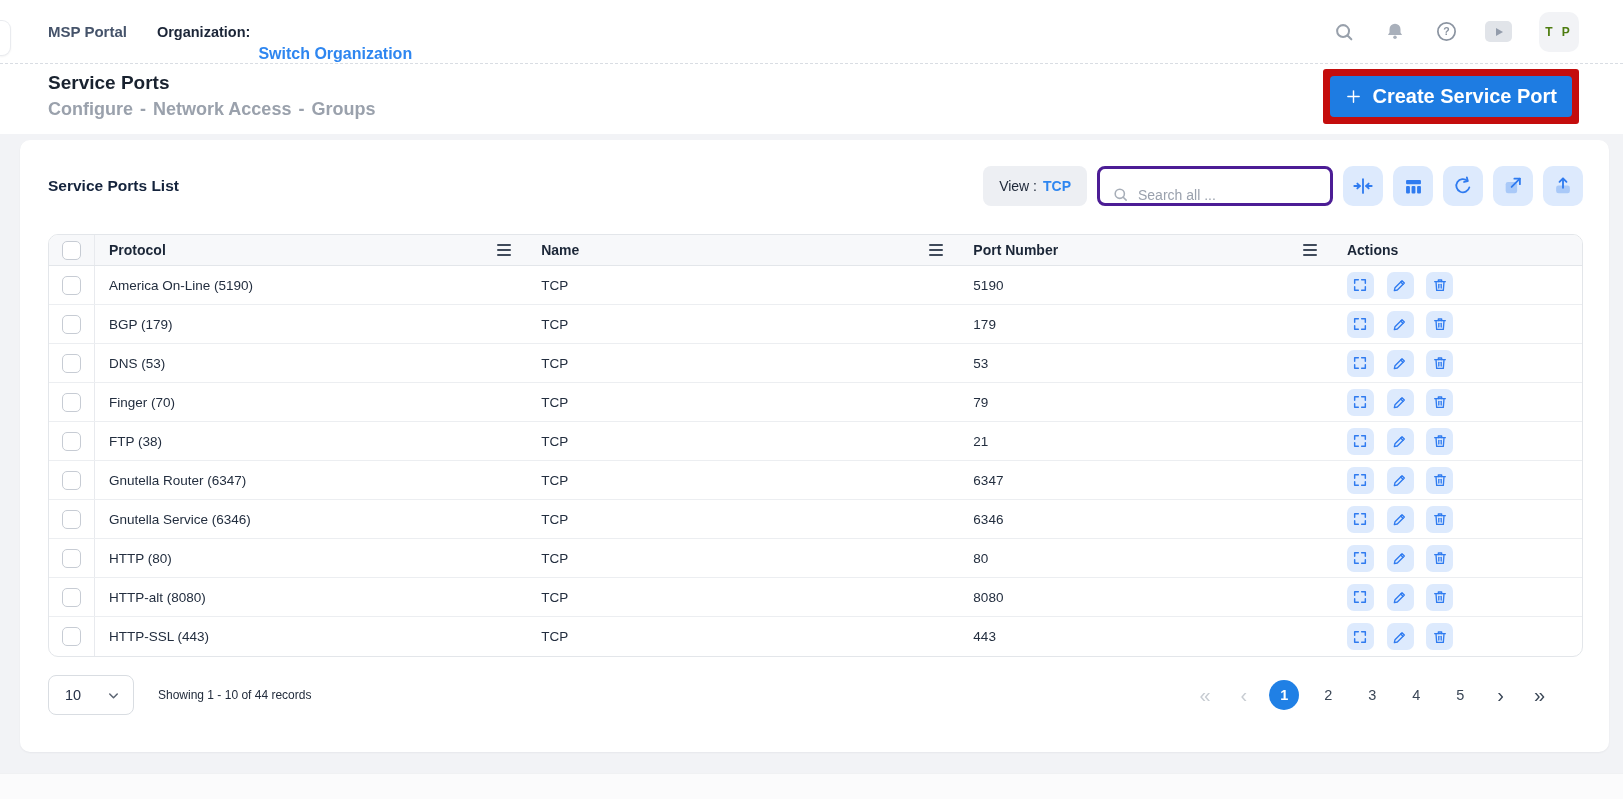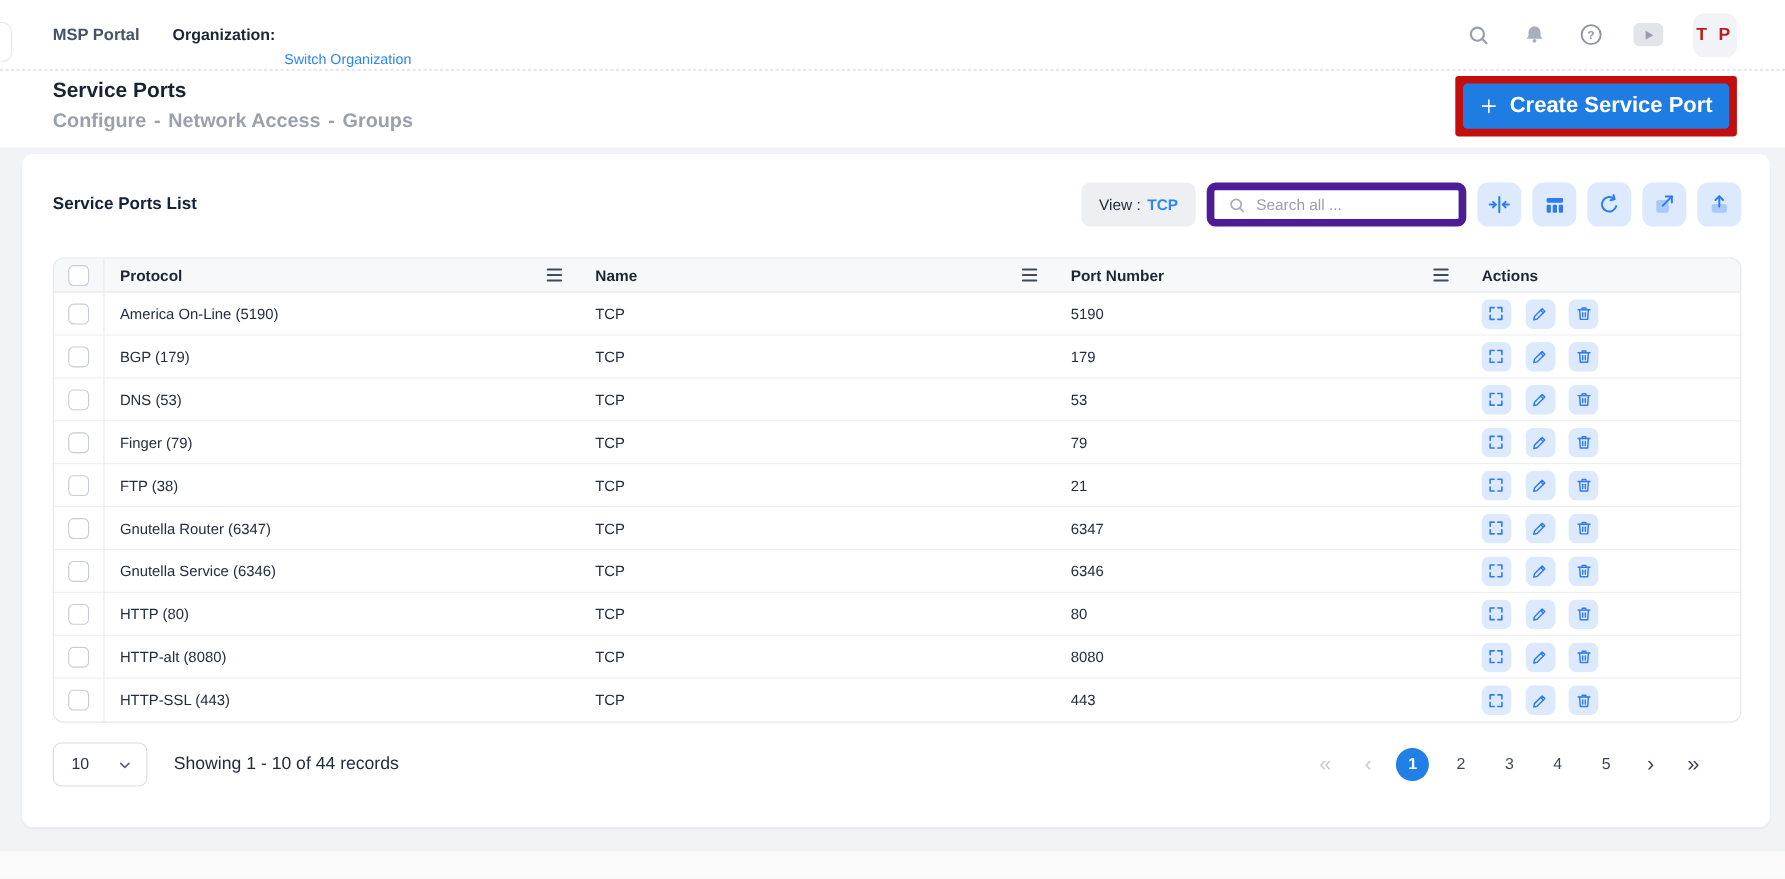--- a/index.html
+++ b/index.html
@@ -7,27 +7,27 @@
   body { font-family:"Liberation Sans", sans-serif; background:#f2f3f6; color:#1f2a3b; }
 
   
   .topbar { position:relative; height:64px; background:#fff; display:flex; align-items:center;
             padding:0 44px 0 48px; border-bottom:1px dashed #d9dde3; }
   .left-notch { position:absolute; left:0; top:20px; width:11px; height:36px; background:#fff;
                 border:1px solid #e9ebef; border-left:none; border-radius:0 9px 9px 0;
                 box-shadow:0 1px 2px rgba(0,0,0,.05); }
   .brand { font-size:15px; font-weight:700; color:#45536a; margin-right:30px; }
   .org-label { font-size:14.5px; font-weight:700; color:#1b2537; margin-right:8px; }
-  .org-link { font-size:13px; font-weight:400; color:#2e86f0; cursor:pointer;margin-top:44px; }
+  .org-link { font-size:16px; font-weight:700; color:#2e86f0; cursor:pointer;margin-top:44px; }
   .topbar-right { margin-left:auto; display:flex; align-items:center; gap:27px; }
   .tb-icon { width:24px; height:24px; display:flex; align-items:center; justify-content:center; cursor:pointer; }
   .video-chip { width:27px; height:21px; border-radius:5px; background:#e1e4e9; display:flex;
                 align-items:center; justify-content:center; }
-  .avatar { width:40px; height:40px; border-radius:10px; background:#f2f3f6; color:#b91c1c;
-            font-size:16px; font-weight:700; letter-spacing:3px; display:flex; align-items:center;
+  .avatar { width:40px; height:40px; border-radius:10px; background:#f2f3f6; color:#4d7c0f;
+            font-size:12px; font-weight:700; letter-spacing:3px; display:flex; align-items:center;
             justify-content:center; cursor:pointer; }
 
   
   .page-head { height:70px; background:#fff; display:flex; align-items:center;
                justify-content:space-between; padding:0 44px 6px 48px; }
   .page-title { font-size:19px; font-weight:700; color:#19222f; margin-bottom:5px; }
   .breadcrumb { font-size:18px; font-weight:600; color:#9aa1ac; display:flex; gap:7px; }
   .hl-box { border:5px solid #c40d0d; border-radius:3px; padding:2px; background:#c40d0d; }
   .create-btn { background:#1e7ce2; color:#fff; border:none; font-family:inherit; font-size:20px;
                 font-weight:700; display:flex; align-items:center; gap:10px; padding:9px 15px;
@@ -37,22 +37,22 @@
   .content { height:639px; padding:6px 14px 0 20px; }
   .card { background:#fff; border-radius:10px; box-shadow:0 1px 2px rgba(16,24,40,.05);
           padding:26px 26px 22px 28px; height:612px; }
   .card-head { display:flex; align-items:center; margin-bottom:28px; }
   .card-title { font-size:15.5px; font-weight:700; color:#14233c;text-align:center; }
   .card-tools { margin-left:auto; display:flex; align-items:center; gap:10px; }
   .view-chip { background:#edeff3; border-radius:8px; padding:0 16px; height:40px; display:flex;
                align-items:center; gap:6px; font-size:14px; cursor:pointer; }
   .view-chip .vlabel { color:#1d2738; font-weight:400; }
   .view-chip .vvalue { color:#2e86f0; font-weight:700; }
-  .search-box { width:236px; height:40px; border:7px solid #4c1d95; border-radius:8px; background:#fff;
-                display:flex; align-items:center; padding:0 12px; gap:9px; }
+  .search-box { width:236px; height:40px; border:3px solid #4c1d95; border-radius:8px; background:#fff;
+                display:flex; align-items:flex-end; padding:0 12px; gap:9px; }
   .search-box input { border:none; outline:none; flex:1; font-family:inherit; font-size:14px; color:#333; min-width:0; }
   .search-box input::placeholder { color:#9aa1ad; }
   .tool-btn { width:40px; height:40px; border-radius:10px; background:#ddeafd; border:none;
               display:flex; align-items:center; justify-content:center; cursor:pointer; }
 
   
   .tbl { border:1px solid #e3e6ea; border-radius:10px; overflow:hidden; }
   .trow { display:grid; grid-template-columns:46px 2.95fr 2.95fr 2.55fr 1.7fr; align-items:center; }
   .thead { background:#f7f8fa; border-bottom:1px solid #e3e6ea; height:31px; }
   .th { font-size:14px; font-weight:600; color:#1b2637; display:flex; align-items:center;
@@ -67,21 +67,21 @@
   .burger { display:flex; flex-direction:column; gap:3px; cursor:pointer; }
   .burger i { display:block; width:14px; height:1.7px; background:#3f4a5a; border-radius:1px; }
   .act-btn { width:27px; height:27px; border-radius:7px; background:#ddeafd; border:none;
              display:inline-flex; align-items:center; justify-content:center; cursor:pointer; margin-right:9px; }
 
   
   .tfoot { display:flex; align-items:center; margin-top:18px; }
   .size-select { width:86px; height:40px; border:1px solid #d9dde2; border-radius:8px; background:#fff;
                  display:flex; align-items:center; justify-content:space-between; padding:0 12px 0 16px;
                  font-size:14.5px; color:#273248; cursor:pointer; }
-  .summary { font-size:16px; color:#222c3c; margin-left:24px; }
+  .summary { font-size:12px; color:#222c3c; margin-left:24px; }
   .pager { margin-left:auto; display:flex; align-items:center; gap:14px; padding-right:30px; }
   .pg-nav { font-size:20px; line-height:1; padding:0 8px; cursor:pointer; user-select:none; }
   .pg-nav.disabled { color:#c7ccd2; cursor:default; }
   .pg-nav.enabled { color:#3a4656; }
   .pg-num { min-width:30px; height:30px; border-radius:50%; display:flex; align-items:center;
             justify-content:center; font-size:14.5px; color:#3a4656; cursor:pointer; padding:0 4px; }
   .pg-num.active { background:#2080e5; color:#fff; font-weight:600; }
 
   .bottom-strip { height:26px; background:#fbfbfc; border-top:1px solid #f0f1f3; margin-top:0; }
   svg { display:block; }
@@ -338,21 +338,21 @@
                 <line x1="10.2" y1="11" x2="10.2" y2="16.5"></line>
                   <line x1="13.8" y1="11" x2="13.8" y2="16.5"></line>
               </svg>
             </button>
           </div>
         </div>
           <div class="trow">
           <div class="cell-check">
             <div class="checkbox"></div>
           </div>
-          <div class="cell">Finger (79)</div>
+          <div class="cell">Finger (70)</div>
           <div class="cell">TCP</div>
           <div class="cell">79</div>
           <div class="cell">
             <button class="act-btn">
               <svg width="16" height="16" viewBox="0 0 24 24" fill="none" stroke="#2f7bf0" stroke-width="2.2" stroke-linecap="round" stroke-linejoin="round">
                 <path d="M9.5 4H4v5.5"></path>
                   <path d="M14.5 4H20v5.5"></path>
                   <path d="M20 14.5V20h-5.5"></path>
                   <path d="M4 14.5V20h5.5"></path>
               </svg>

